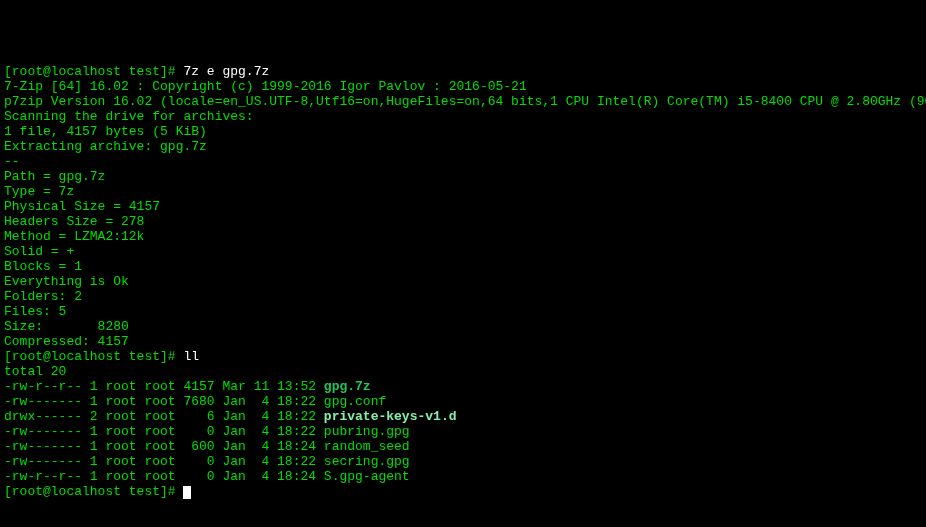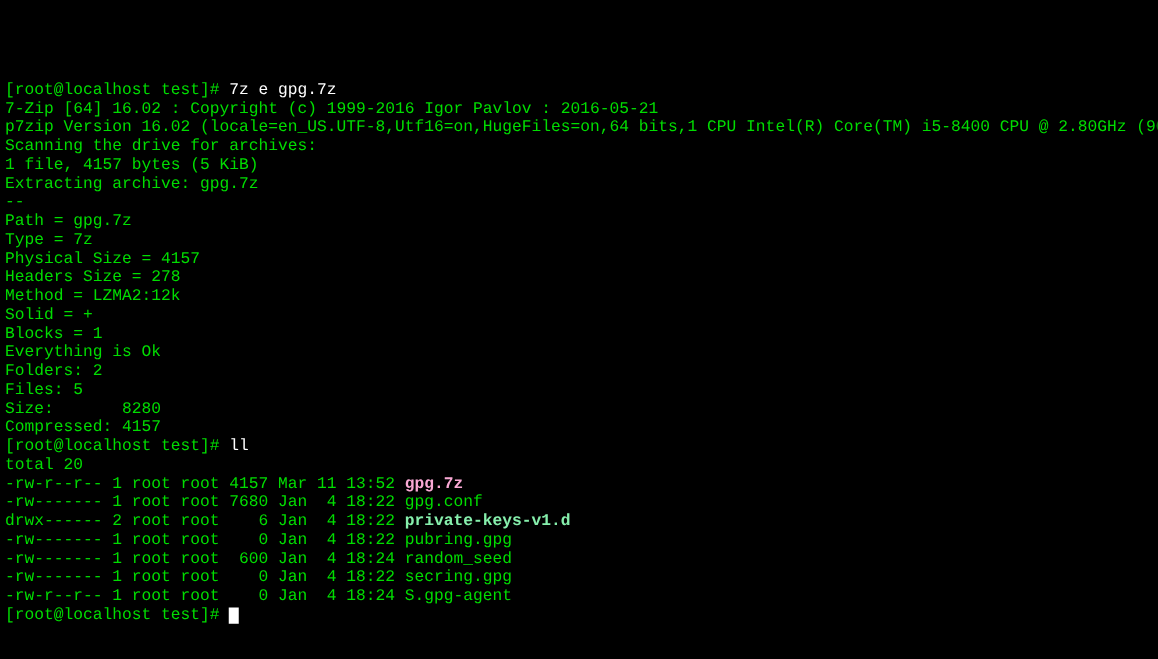--- a/index.html
+++ b/index.html
@@ -10,21 +10,21 @@
       line-height: 15px;
       color: #00dd00;
       padding: 4px;
       width: 926px;
       height: 527px;
       overflow: hidden;
       white-space: pre;
     }
     .white { color: #ffffff; }
     .blue { color: #86efac; font-weight: bold; }
-    .red { color: #f9a8d4; font-weight: bold; }
+    .red { color: #22c55e; font-weight: bold; }
     .line { display: block; }
     .cursor {
       display: inline-block;
       width: 8px;
       height: 13px;
       background: #ffffff;
       vertical-align: text-bottom;
     }
   </style>
 </head>

